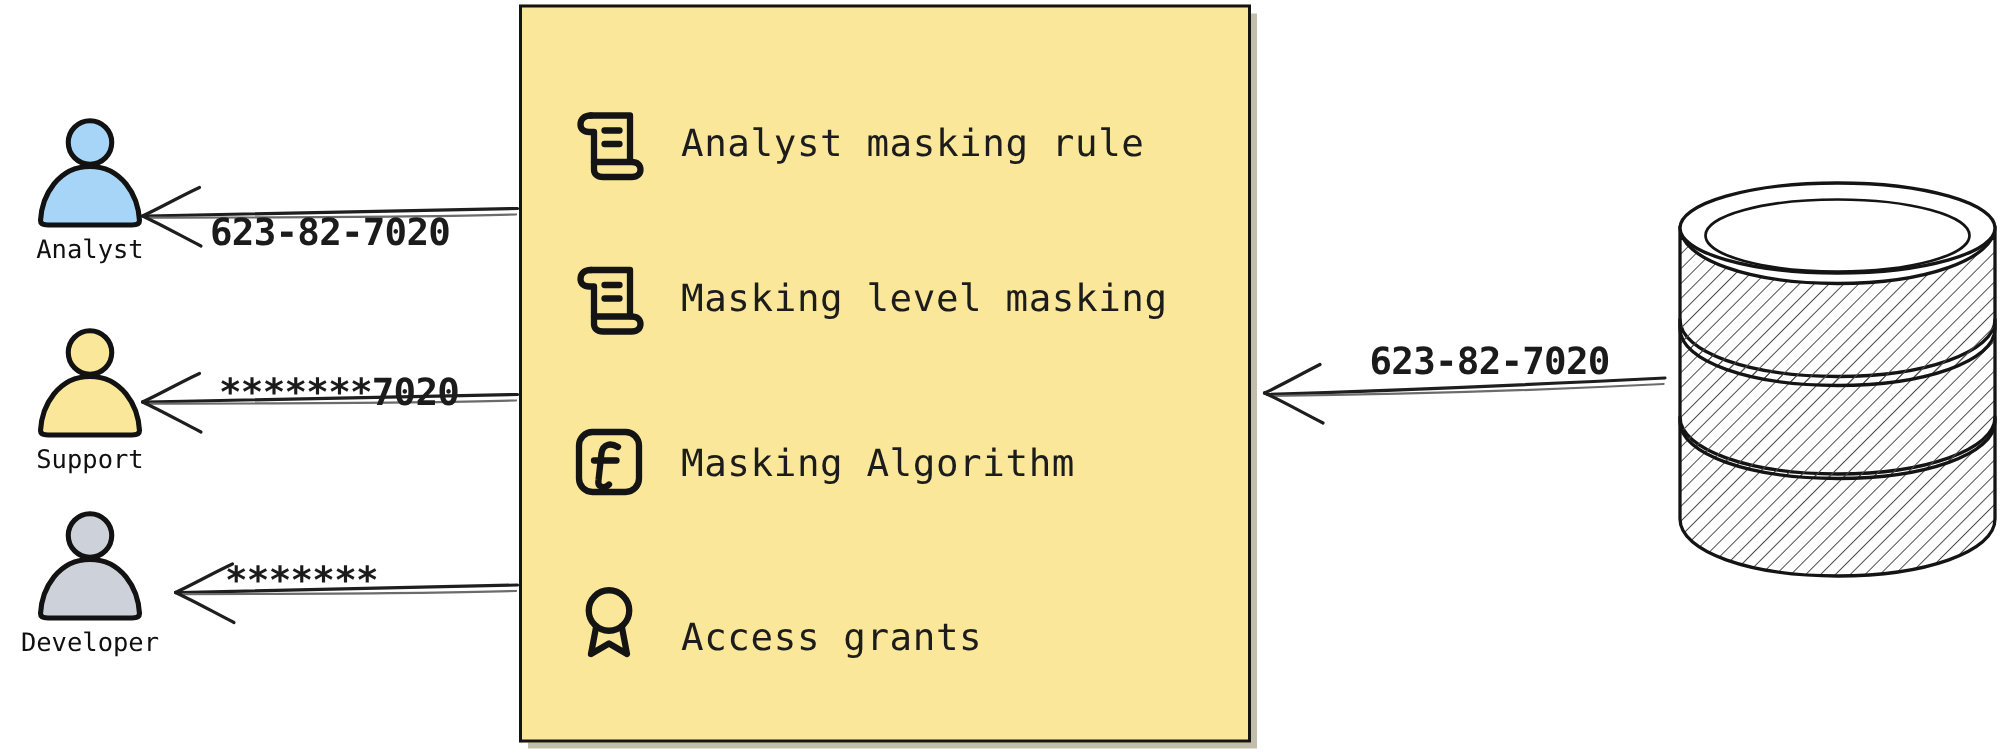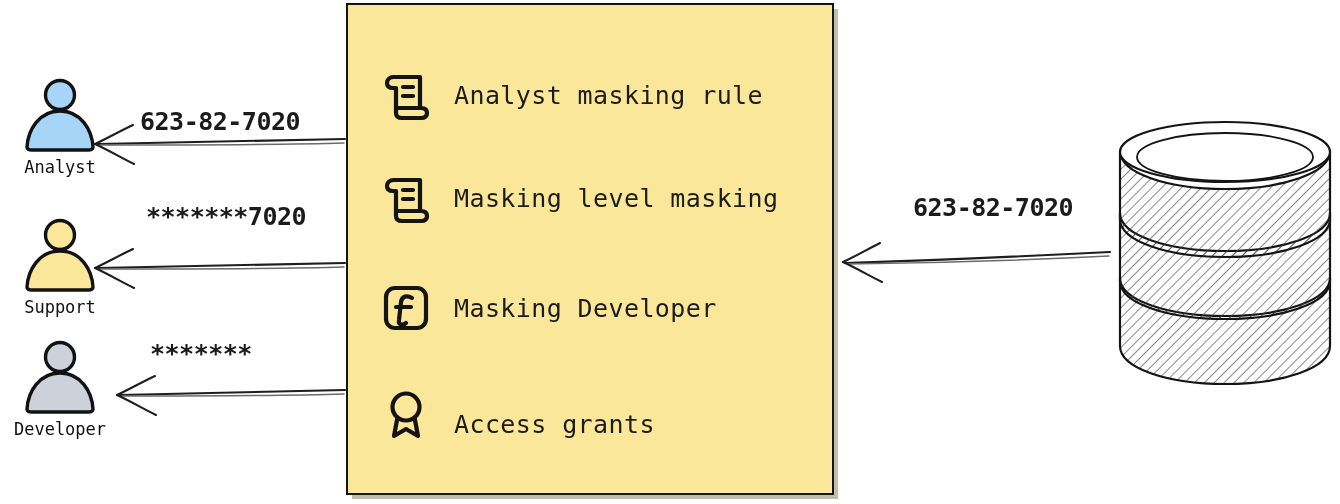--- a/index.html
+++ b/index.html
@@ -49,23 +49,24 @@
 
   
   .arrow-label {
     position: absolute;
     font-family: "DejaVu Sans Mono", "Liberation Mono", monospace;
     font-size: 25px;
     font-weight: 700;
     color: #1b1b1b;
     white-space: nowrap;
     letter-spacing: -0.5px;
+    margin-top: 33px;
   }
   #label-analyst   { left: 140px; top: 107px; }
-  #label-support   { left: 146px; top: 202px; }
+  #label-support   { left: 146px; top: 214px; }
   #label-developer { left: 150px; top: 339px; }
   #label-db        { left: 913px; top: 193px; }
 
   
   #panel {
     position: absolute;
     left: 346px;
     top: 3px;
     width: 488px;
     height: 492px;
@@ -207,21 +208,21 @@
       </svg>
       <div class="row-text">Masking level masking</div>
     </div>
 
     <div class="panel-row" id="row-2">
       <svg class="row-icon" viewBox="0 0 52 52">
         <rect x="6" y="6" width="40" height="40" rx="9" ry="9" fill="none" stroke="#141414" stroke-width="4.2"></rect>
         <path d="M32 16 C 27 13, 22 14, 21 20 L 19 38 C 18 43, 23 44, 26 41" fill="none" stroke="#141414" stroke-width="4.2" stroke-linecap="round"></path>
         <path d="M16 25 L31 25" fill="none" stroke="#141414" stroke-width="4.2" stroke-linecap="round"></path>
       </svg>
-      <div class="row-text">Masking Developer</div>
+      <div class="row-text">Masking Algorithm</div>
     </div>
 
     <div class="panel-row" id="row-3">
       <svg class="row-icon" viewBox="0 0 52 52">
         <circle cx="26" cy="20" r="13.5" fill="none" stroke="#141414" stroke-width="4.2"></circle>
         <path d="M17.5 30.5 L14 49 L26 42 L38 49 L34.5 30.5" fill="none" stroke="#141414" stroke-width="4.2" stroke-linejoin="round" stroke-linecap="round"></path>
       </svg>
       <div class="row-text">Access grants</div>
     </div>
 

